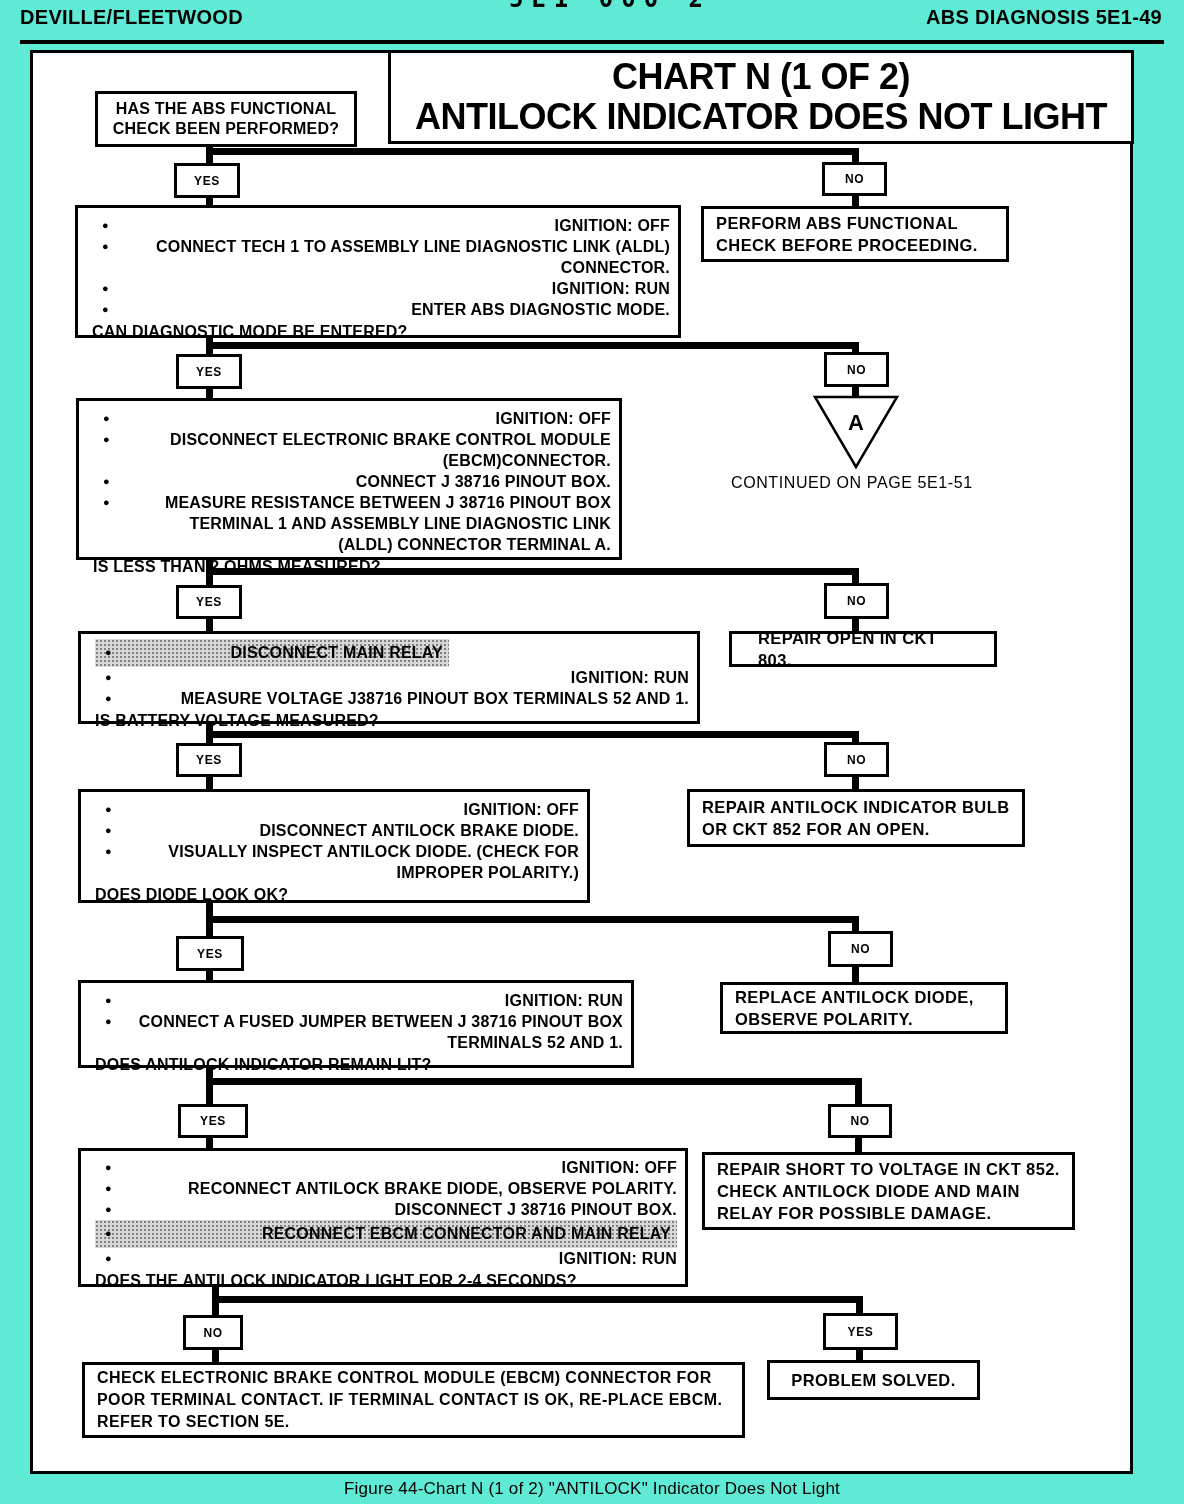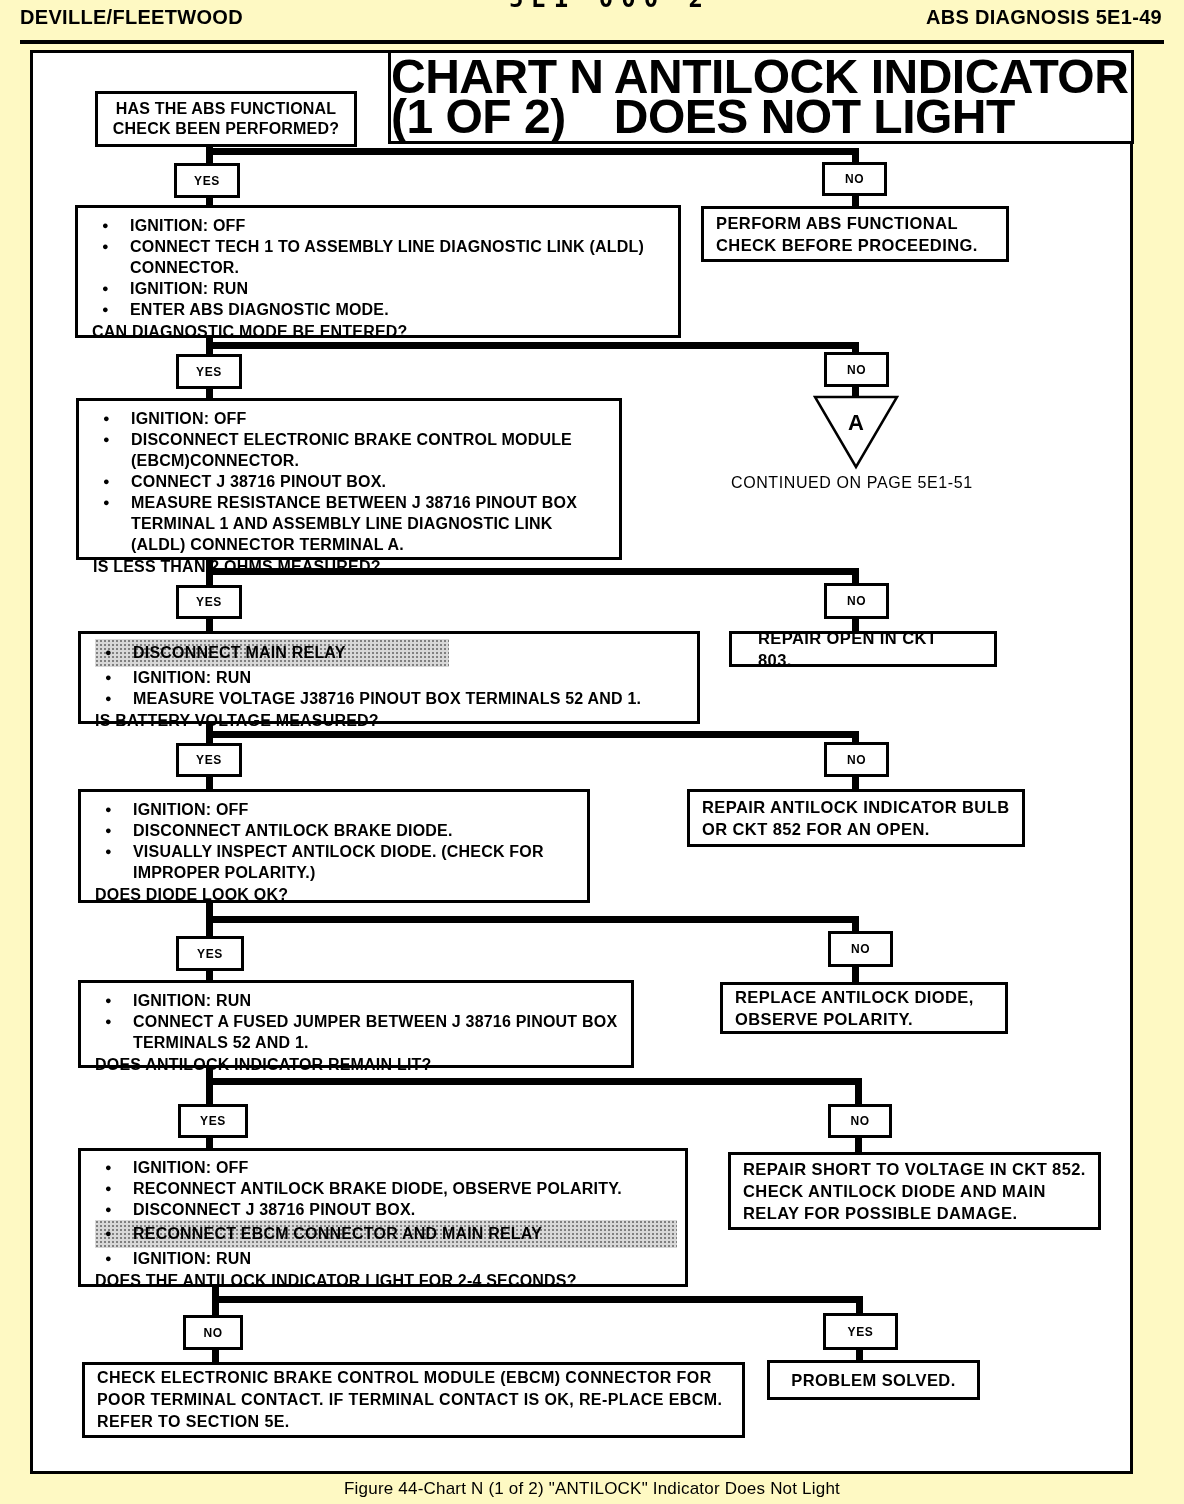--- a/index.html
+++ b/index.html
@@ -1,38 +1,38 @@
 <!DOCTYPE html>
 <html><head>
 <meta charset="utf-8">
 <style>
   html,body{margin:0;padding:0;background:#fff;}
-  #page{position:relative;width:1184px;height:1504px;background:#fef9c3;color:#000;
+  #page{position:relative;width:1184px;height:1504px;background:#5eead4;color:#000;
         font-family:"Liberation Sans",sans-serif;overflow:hidden;}
   .abs{position:absolute;box-sizing:border-box;}
   .box{position:absolute;box-sizing:border-box;background:#fff;border:3px solid #000;}
   .lblbox{display:flex;align-items:center;justify-content:center;
           font-weight:700;font-size:12px;letter-spacing:.6px;}
   .content{padding:7px 8px 6px 14px;font-weight:700;font-size:16px;line-height:21px;letter-spacing:.2px;}
   .brow{display:flex;align-items:flex-start;}
   .dot{flex:0 0 10px;width:10px;margin:0 18px 0 10px;font-size:11px;line-height:21px;}
-  .btxt{flex:1;}
+  .btxt{flex:1;text-align:right;}
   .qline{margin-top:1px;}
   .hlt{background-color:#d8d8d8;
        background-image:radial-gradient(#7f7f7f 26%, rgba(0,0,0,0) 27%);
        background-size:4px 4px;padding:3px 6px 4px 0;}
   .w336{width:348px;}
   .result{display:flex;flex-direction:column;justify-content:center;
           font-weight:700;font-size:16.5px;line-height:22px;letter-spacing:.4px;padding:6px 12px;}
   .vln{position:absolute;width:7px;background:#000;}
   .hln{position:absolute;height:7px;background:#000;}
   .hdr{position:absolute;font-weight:700;font-size:20px;letter-spacing:.3px;}
   .titlebox{position:absolute;left:388px;top:50px;width:740px;height:88px;border:3px solid #000;
-            display:flex;flex-direction:row;align-items:center;justify-content:center;
-            font-weight:700;font-size:48px;line-height:40px;letter-spacing:-.5px;background:#fff;}
+            display:flex;flex-direction:column;align-items:center;justify-content:center;
+            font-weight:700;font-size:36px;line-height:40px;letter-spacing:-.5px;background:#fff;}
   .note{position:absolute;font-weight:400;font-size:16px;letter-spacing:.6px;}
   .clip{position:absolute;left:440px;top:0;width:340px;height:13px;overflow:hidden;}
   .clip>div{margin-top:-15px;text-align:center;font-family:"DejaVu Sans Mono",monospace;
             font-size:24px;font-weight:700;letter-spacing:8px;}
 </style>
 </head>
 <body>
 
 <div id="page">
 
@@ -233,21 +233,21 @@
         <span class="dot">●</span>
         <span class="btxt">RECONNECT EBCM CONNECTOR AND MAIN RELAY</span>
       </div>
     <div class="brow">
         <span class="dot">●</span>
         <span class="btxt">IGNITION: RUN</span>
       </div>
     <div class="qline">DOES THE ANTILOCK INDICATOR LIGHT FOR 2-4 SECONDS?</div>
   </div>
   <div class="box lblbox" style="left:828px;top:1104px;width:64px;height:34px;">NO</div>
-  <div class="box result" style="left:728px;top:1152px;width:373px;height:78px;">
+  <div class="box result" style="left:702px;top:1152px;width:373px;height:78px;">
     <div>REPAIR SHORT TO VOLTAGE IN CKT 852.  CHECK ANTILOCK DIODE AND MAIN RELAY FOR POSSIBLE DAMAGE.</div>
   </div>
 
   <div class="box lblbox" style="left:183px;top:1315px;width:60px;height:35px;">NO</div>
   <div class="box result" style="left:82px;top:1362px;width:663px;height:76px;font-size:16px;">
     <div>CHECK ELECTRONIC BRAKE CONTROL MODULE (EBCM) CONNECTOR FOR POOR TERMINAL CONTACT.  IF TERMINAL CONTACT IS OK, RE-PLACE EBCM.  REFER TO SECTION 5E.</div>
   </div>
   <div class="box lblbox" style="left:823px;top:1313px;width:75px;height:37px;">YES</div>
   <div class="box result" style="left:767px;top:1360px;width:213px;height:40px;align-items:center;padding:2px 8px;">
     <div>PROBLEM SOLVED.</div>

